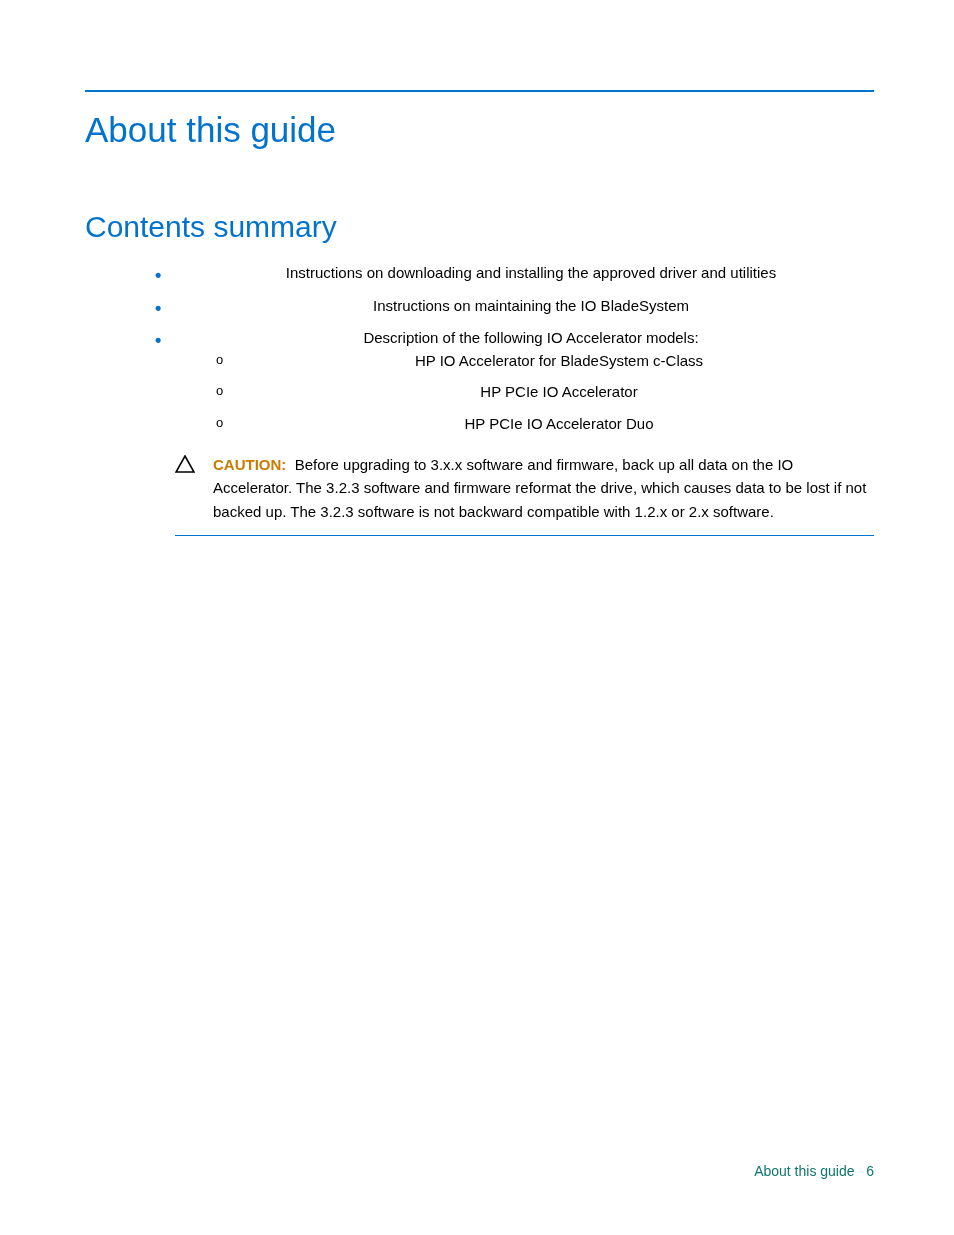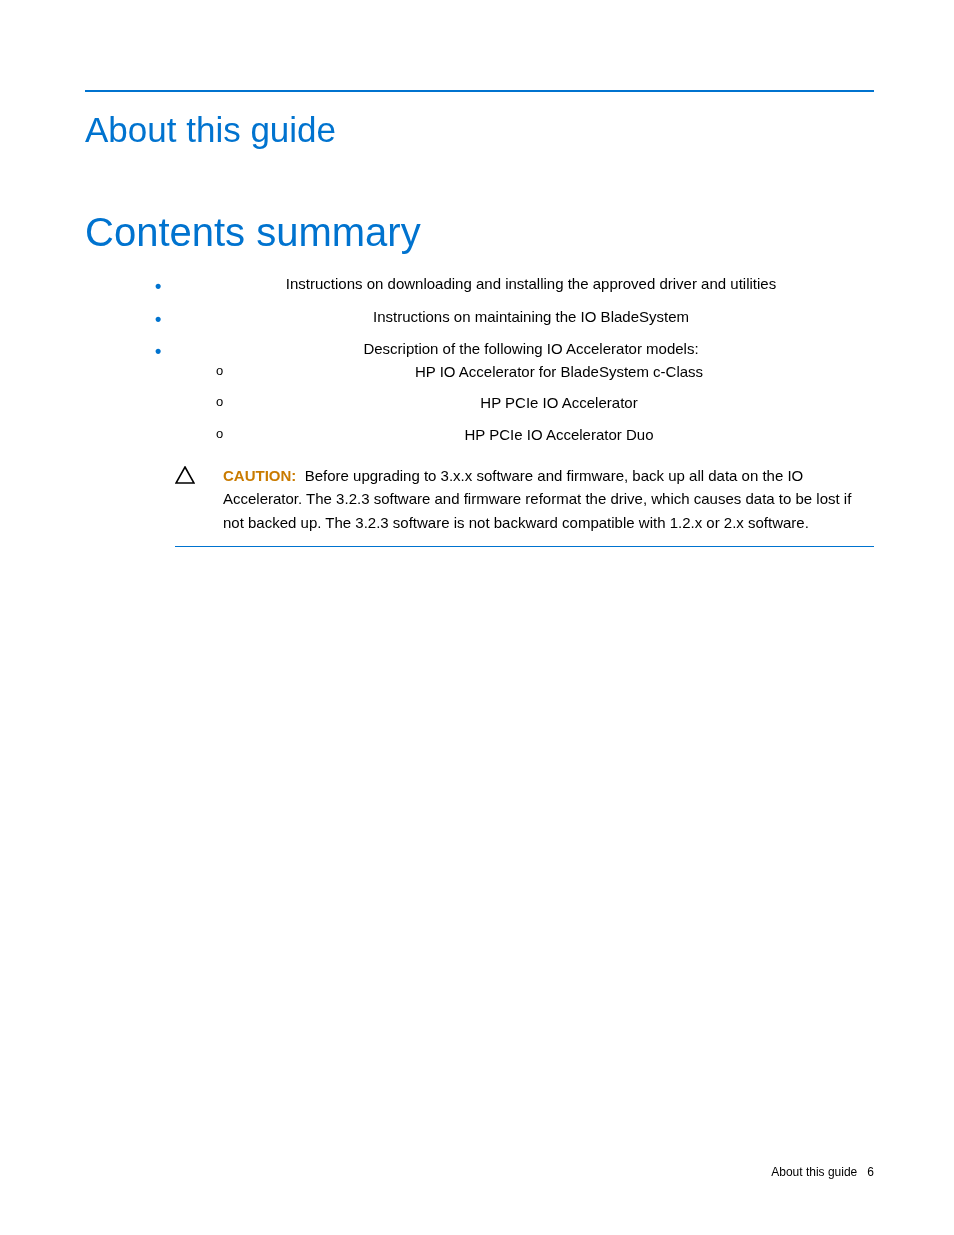--- a/index.html
+++ b/index.html
@@ -20,21 +20,21 @@
       margin-bottom: 18px;
     }
     h1.page-title {
       font-size: 35px;
       font-weight: 300;
       color: #0073cf;
       margin-bottom: 60px;
       font-family: "Segoe UI Light", "Helvetica Neue", Arial, sans-serif;
     }
     h2.section-title {
-      font-size: 40px;
+      font-size: 30px;
       font-weight: 300;
       color: #0073cf;
       margin-bottom: 18px;
       font-family: "Segoe UI Light", "Helvetica Neue", Arial, sans-serif;
     }
     ul.bullet-list {
       list-style: none;
       padding-left: 70px;
     }
     ul.bullet-list > li {
@@ -75,41 +75,41 @@
       color: #000;
       font-size: 13px;
     }
     .caution-block {
       display: flex;
       align-items: flex-start;
       margin-left: 90px;
       margin-top: 18px;
       padding-bottom: 12px;
       border-bottom: 1px solid #0073cf;
-      gap: 28px;
+      gap: 18px;
     }
     .caution-icon {
       flex-shrink: 0;
       margin-top: 2px;
     }
     .caution-text {
       font-size: 15px;
       color: #000;
       line-height: 1.55;
     }
     .caution-label {
       font-weight: bold;
       color: #c97b00;
     }
     .footer {
       position: absolute;
       bottom: 56px;
       right: 80px;
-      font-size: 12px;
-      color: #000000;
+      font-size: 14px;
+      color: #0f766e;
     }
   </style>
 </head>
 <body>
 
 <div class="top-rule"></div>
 
 <h1 class="page-title">About this guide</h1>
 
 <h2 class="section-title">Contents summary</h2>

